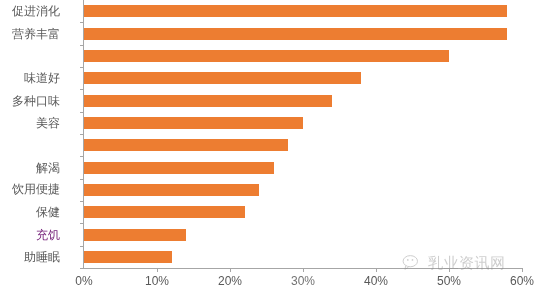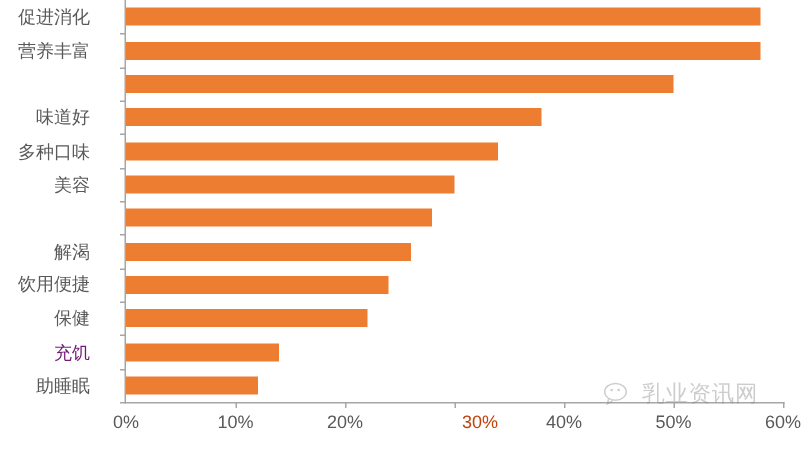--- a/index.html
+++ b/index.html
@@ -179,21 +179,21 @@
       <div class="tick-x" style="left: 219px; background: rgb(166, 166, 166);"></div>
       <div class="tick-x" style="left: 292px; background: rgb(166, 166, 166);"></div>
       <div class="tick-x" style="left: 365px; background: rgb(166, 166, 166);"></div>
       <div class="tick-x" style="left: 438px; background: rgb(166, 166, 166);"></div>
     </div>
 
   <div class="xtick-labels">
       <div class="xtick-label" style="left: 0px; color: rgb(89, 89, 89);">0%</div>
       <div class="xtick-label" style="left: 73px; color: rgb(89, 89, 89);">10%</div>
       <div class="xtick-label" style="left: 146px; color: rgb(89, 89, 89);">20%</div>
-      <div class="xtick-label" style="left: 236px; color: #c2410c;">30%</div>
+      <div class="xtick-label" style="left: 219px; color: #737373;">30%</div>
       <div class="xtick-label" style="left: 292px; color: rgb(89, 89, 89);">40%</div>
       <div class="xtick-label" style="left: 365px; color: rgb(89, 89, 89);">50%</div>
       <div class="xtick-label" style="left: 438px; color: rgb(89, 89, 89);">60%</div>
     </div>
 
   <div class="watermark">
     <span class="wm-icon">
       <svg viewBox="0 0 24 20" width="22" height="18" aria-hidden="true">
         <ellipse cx="9" cy="8" rx="8" ry="6.2" fill="none" stroke="#8a8a8a" stroke-width="1.1"></ellipse>
         <path d="M4 13 L3 17 L7 14.6" fill="none" stroke="#8a8a8a" stroke-width="1.1"></path>

